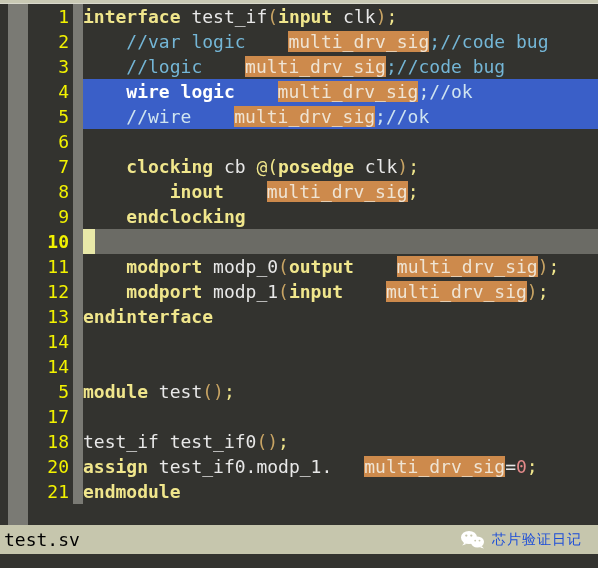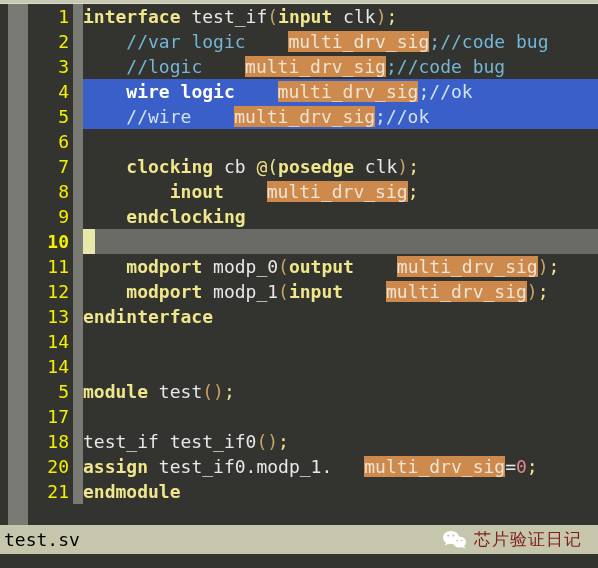--- a/index.html
+++ b/index.html
@@ -178,23 +178,23 @@
     align-items: center;
     gap: 6px;
     padding-right: 16px;
   }
   .wechat-icon {
     width: 26px;
     height: 20px;
     position: relative;
   }
   .wm-text {
-    color: #7f1d1d;
+    color: #1d4ed8;
     font-family: "DejaVu Sans", sans-serif;
-    font-size: 17px;
+    font-size: 14px;
     letter-spacing: 1px;
   }
 
   
   .bottom-fill {
     position: absolute;
     top: 554px; left: 0;
     width: 598px;
     height: 14px;
     background: #33332f;

